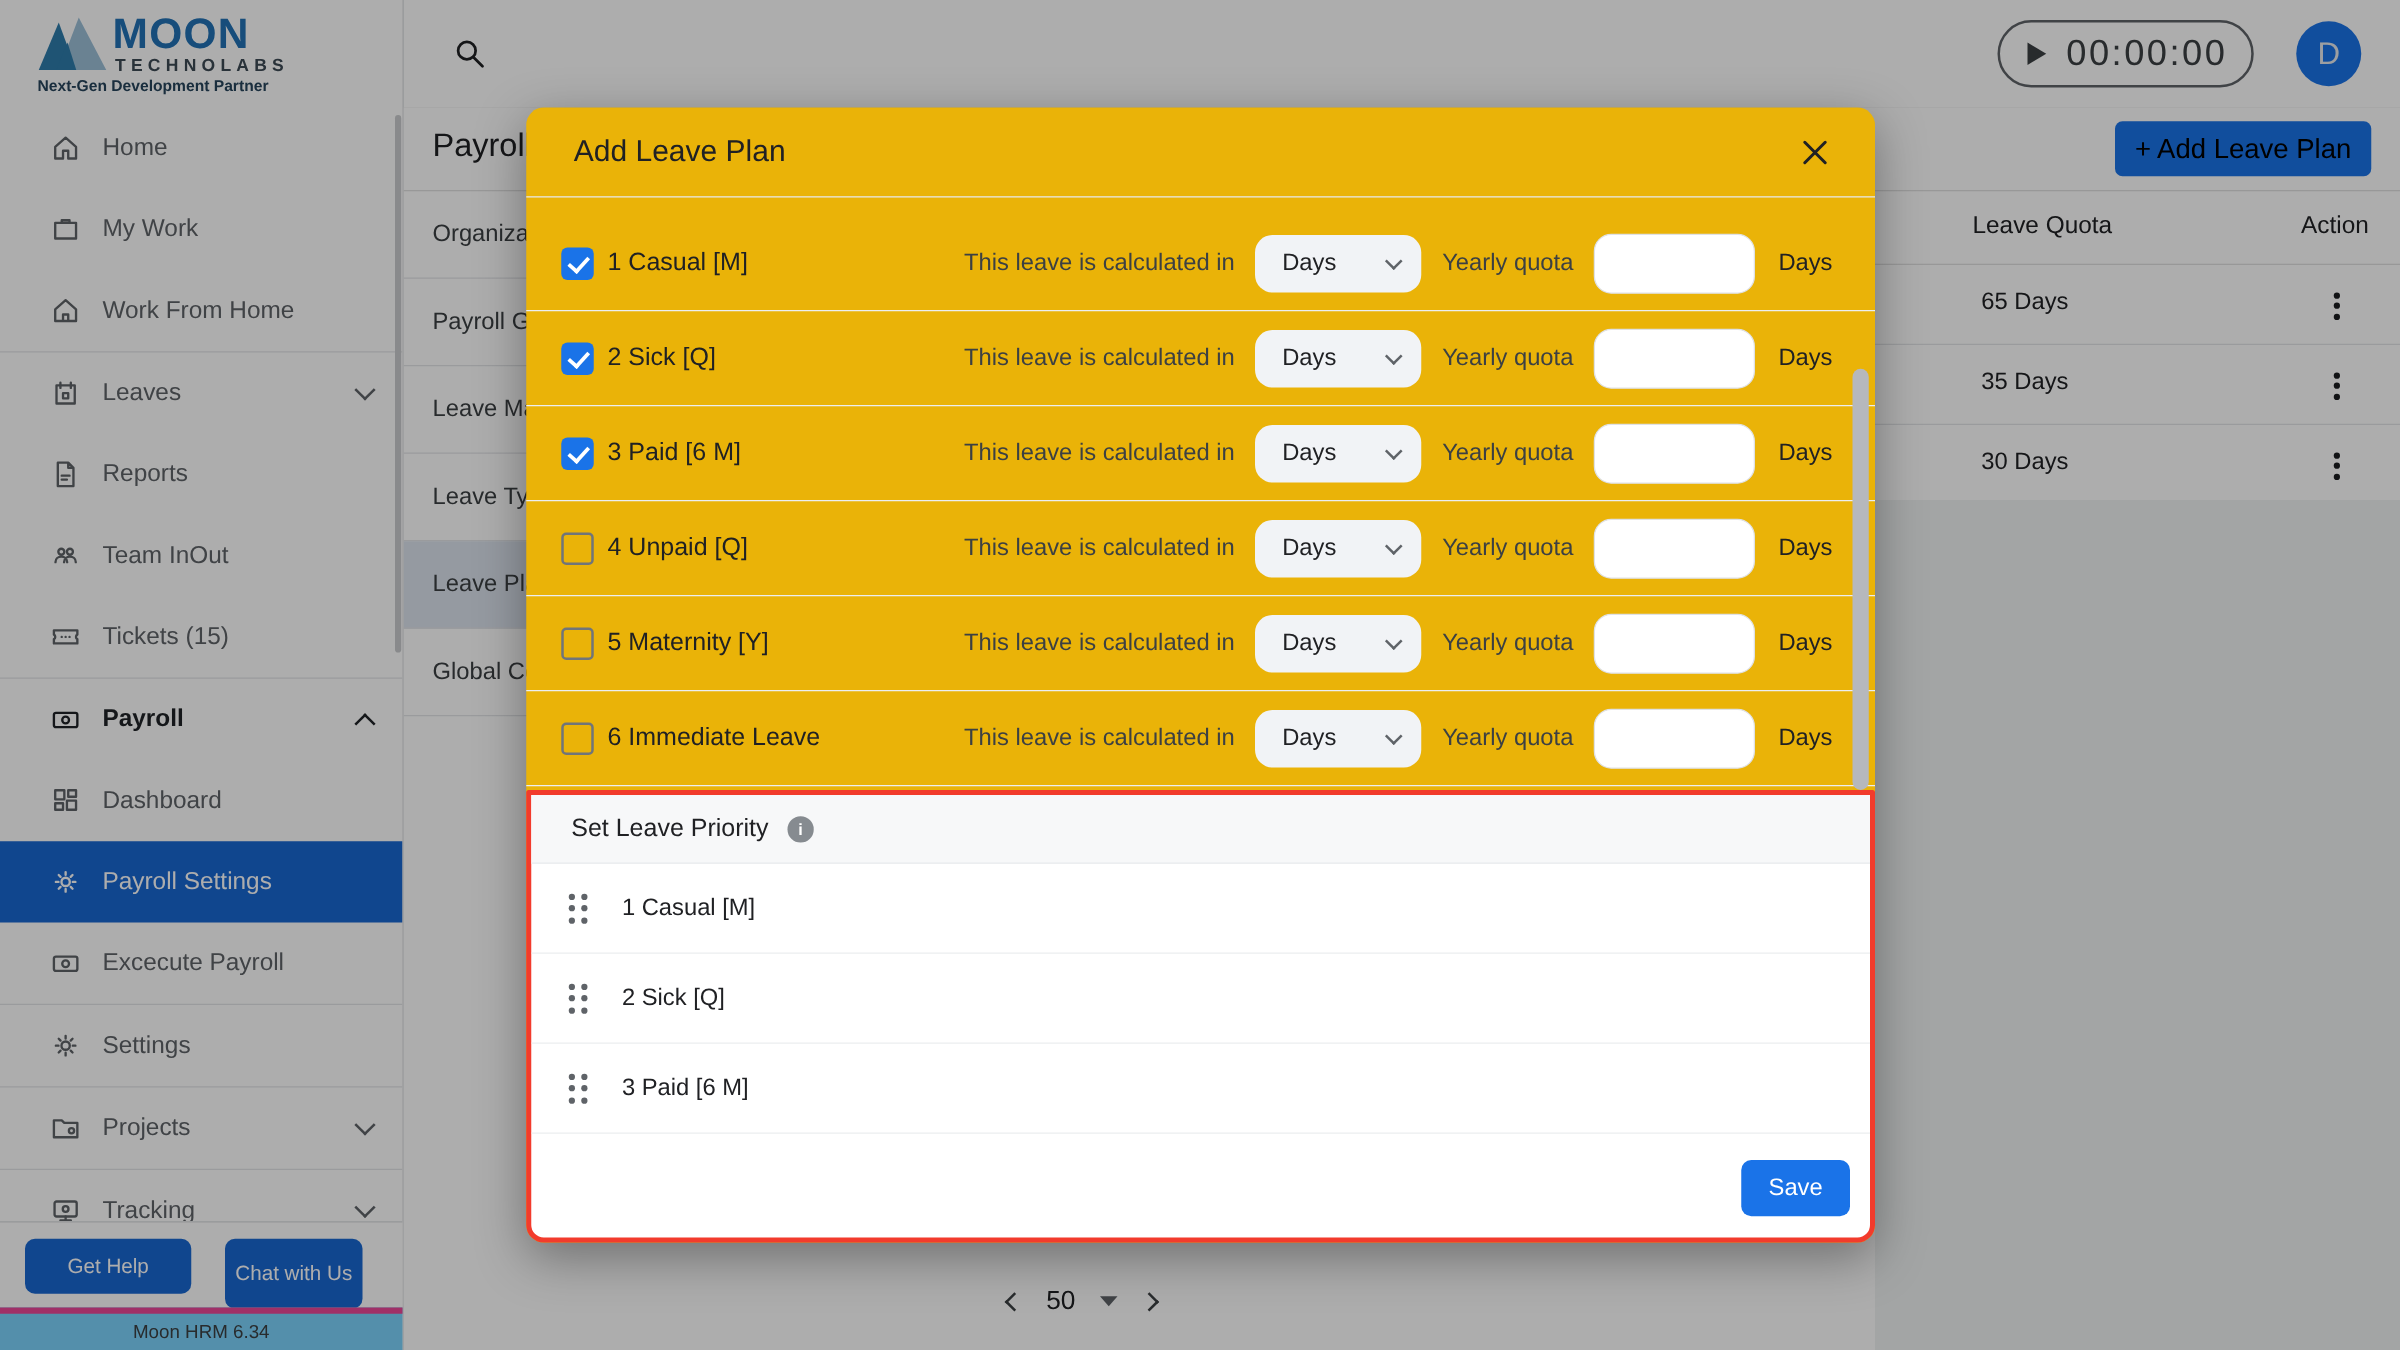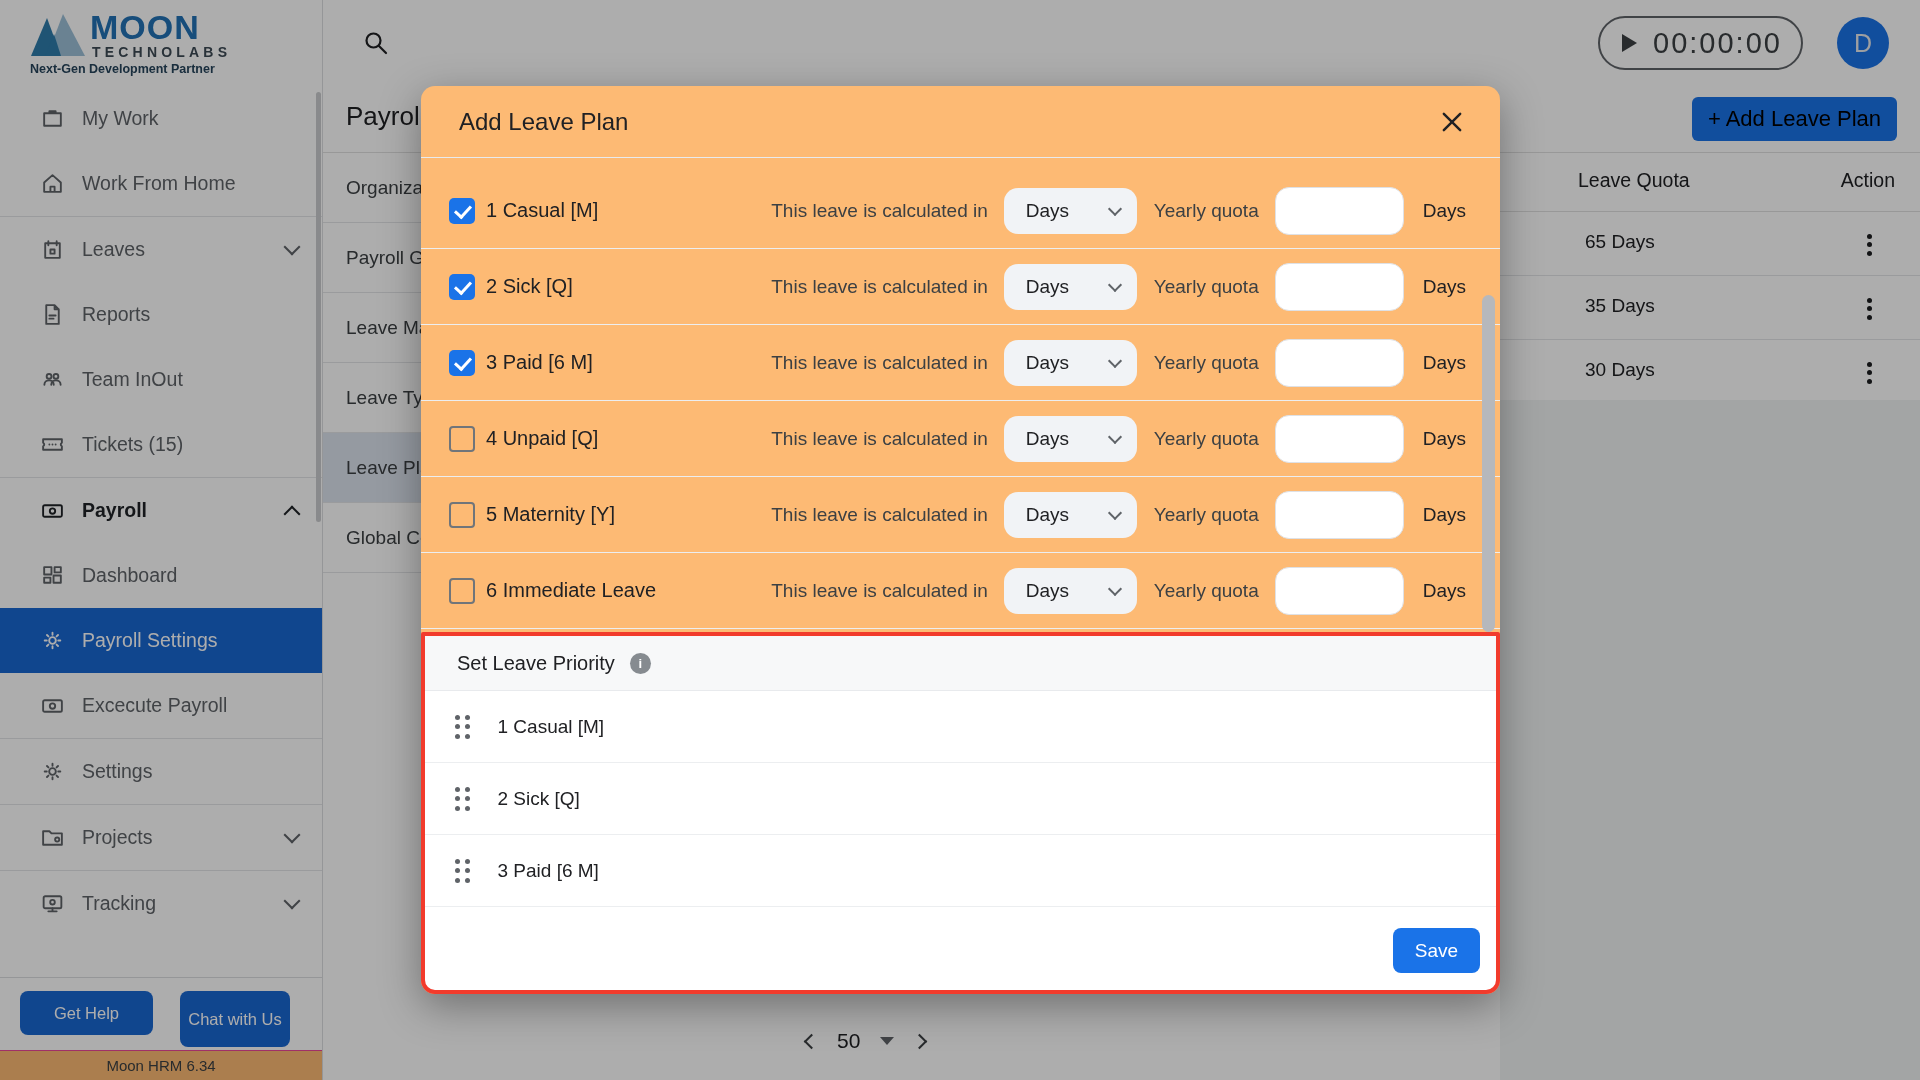--- a/index.html
+++ b/index.html
@@ -34,21 +34,21 @@
   .chev.down{transform:rotate(45deg);margin-top:-5px;}
   .chev.up{transform:rotate(-135deg);margin-top:6px;}
   .chev.left{transform:rotate(135deg);}
   .chev.right{transform:rotate(-45deg);}
   .side-thumb{position:absolute;left:316px;top:92px;width:5px;height:430px;background:#caccce;border-radius:3px;}
   .sfoot{position:absolute;left:0;bottom:0;width:322px;height:103px;background:#fff;border-top:1px solid #dcdee0;box-sizing:border-box;}
   .sfoot .btns{display:flex;gap:27px;padding:13px 0 0 20px;}
   .bluebtn{background:#1967d2;color:#fff;border:none;border-radius:8px;font-size:16.5px;font-family:inherit;cursor:pointer;display:flex;align-items:center;justify-content:center;}
   .btn-help{width:133px;height:44px;}
   .btn-chat{width:110px;height:56px;}
-  .version{position:absolute;left:0;bottom:0;width:100%;height:29px;border-top:1px solid #ec4899;display:flex;align-items:center;justify-content:center;font-size:15px;color:#3c4043;background:#fdba74;}
+  .version{position:absolute;left:0;bottom:0;width:100%;height:29px;border-top:5px solid #ec4899;display:flex;align-items:center;justify-content:center;font-size:15px;color:#3c4043;background:#7dd3fc;}
 
   
   .content{position:absolute;left:323px;top:86px;width:1597px;height:994px;background:#fff;}
   .phead{position:absolute;left:0;top:0;width:100%;height:67px;border-bottom:1px solid #e0e0e0;box-sizing:border-box;}
   .ptitle{position:absolute;left:23px;top:15px;font-size:26px;color:#202124;white-space:nowrap;}
   .addbtn{position:absolute;right:23px;top:11px;width:205px;height:44px;background:#1a73e8;color:#000000;border:none;border-radius:6px;font-size:22px;font-family:inherit;cursor:pointer;}
   .tabs{position:absolute;left:0;top:67px;width:132px;}
   .tab{height:69px;display:flex;align-items:center;padding-left:23px;font-size:19px;color:#3c4043;border-bottom:1px solid #e3e5e8;white-space:nowrap;overflow:hidden;cursor:pointer;}
   .tab.active{background:#dce3ee;}
   .tbl{position:absolute;left:1177px;top:67px;width:420px;}
@@ -60,21 +60,21 @@
   .kebab{position:absolute;right:42px;top:16px;cursor:pointer;padding:2px 6px;}
   .kebab i{display:block;width:5px;height:5px;border-radius:50%;background:#1b1d1f;margin:3.5px auto;}
   .graybelow{position:absolute;left:1177px;top:314px;width:420px;height:680px;background:#f1f3f4;}
   .pager{position:absolute;left:483px;top:943px;display:flex;align-items:center;gap:20px;color:#3c4043;}
   .pager .chev{width:9px;height:9px;border-width:2.2px;color:#3c4043;}
   .pnum{font-size:21px;color:#202124;}
   .caret{width:0;height:0;border-left:7px solid transparent;border-right:7px solid transparent;border-top:8px solid #5f6368;}
 
   
   .overlay{position:absolute;inset:0;background:rgba(0,0,0,0.32);z-index:40;}
-  .modal{position:absolute;left:421px;top:86px;width:1079px;height:908px;background:#fdba74;border-radius:14px;z-index:50;box-shadow:0 12px 40px rgba(0,0,0,.35);}
+  .modal{position:absolute;left:421px;top:86px;width:1079px;height:908px;background:#eab308;border-radius:14px;z-index:50;box-shadow:0 12px 40px rgba(0,0,0,.35);}
   .mhead{position:absolute;left:0;top:0;width:100%;height:72px;border-bottom:1px solid #e8eaed;box-sizing:border-box;display:flex;align-items:center;padding:0 34px 0 38px;}
   .mtitle{font-size:24px;font-weight:500;color:#202124;}
   .mclose{margin-left:auto;width:28px;height:28px;cursor:pointer;}
   .mclose svg{width:100%;height:100%;}
   .mlist{position:absolute;left:0;top:73px;width:100%;height:473px;box-sizing:border-box;padding-top:14px;}
   .mrow{height:76px;display:flex;align-items:center;padding:0 34px 0 28px;border-bottom:1px solid #eceef0;box-sizing:border-box;}
   .cb{width:26px;height:26px;box-sizing:border-box;border-radius:5px;flex:0 0 26px;cursor:pointer;position:relative;}
   .cb.on{background:#1a73e8;}
   .cb.on::after{content:"";position:absolute;left:9px;top:4px;width:7px;height:13px;border-right:3px solid #fff;border-bottom:3px solid #fff;transform:rotate(42deg);}
   .cb.off{border:2.5px solid #70757a;border-radius:4px;}
@@ -130,20 +130,26 @@
         <polygon points="15,46 24,24 31,46" fill="#2e7cab"></polygon>
       </svg>
       <div class="t1">MOON</div>
       <div class="t2">TECHNOLABS</div>
       <div class="t3">Next-Gen Development Partner</div>
     </div>
 
     <div class="nav">
       <div class="nitem">
         <svg class="nicon" viewBox="0 0 24 24">
+            <path d="M4 11 L12 4 L20 11 V20 H14 V14 H10 V20 H4 Z"></path>
+          </svg>
+        <span class="lbl">Home</span>
+      </div>
+      <div class="nitem">
+        <svg class="nicon" viewBox="0 0 24 24">
             <path d="M9 7 V5 H15 V7 M4 7 H20 V19 H4 Z"></path>
           </svg>
         <span class="lbl">My Work</span>
       </div>
       <div class="nitem">
         <svg class="nicon" viewBox="0 0 24 24">
             <path d="M4 11 L12 4 L20 11 V20 H4 Z M10 20 V15 H14 V20"></path>
           </svg>
         <span class="lbl">Work From Home</span>
       </div>

